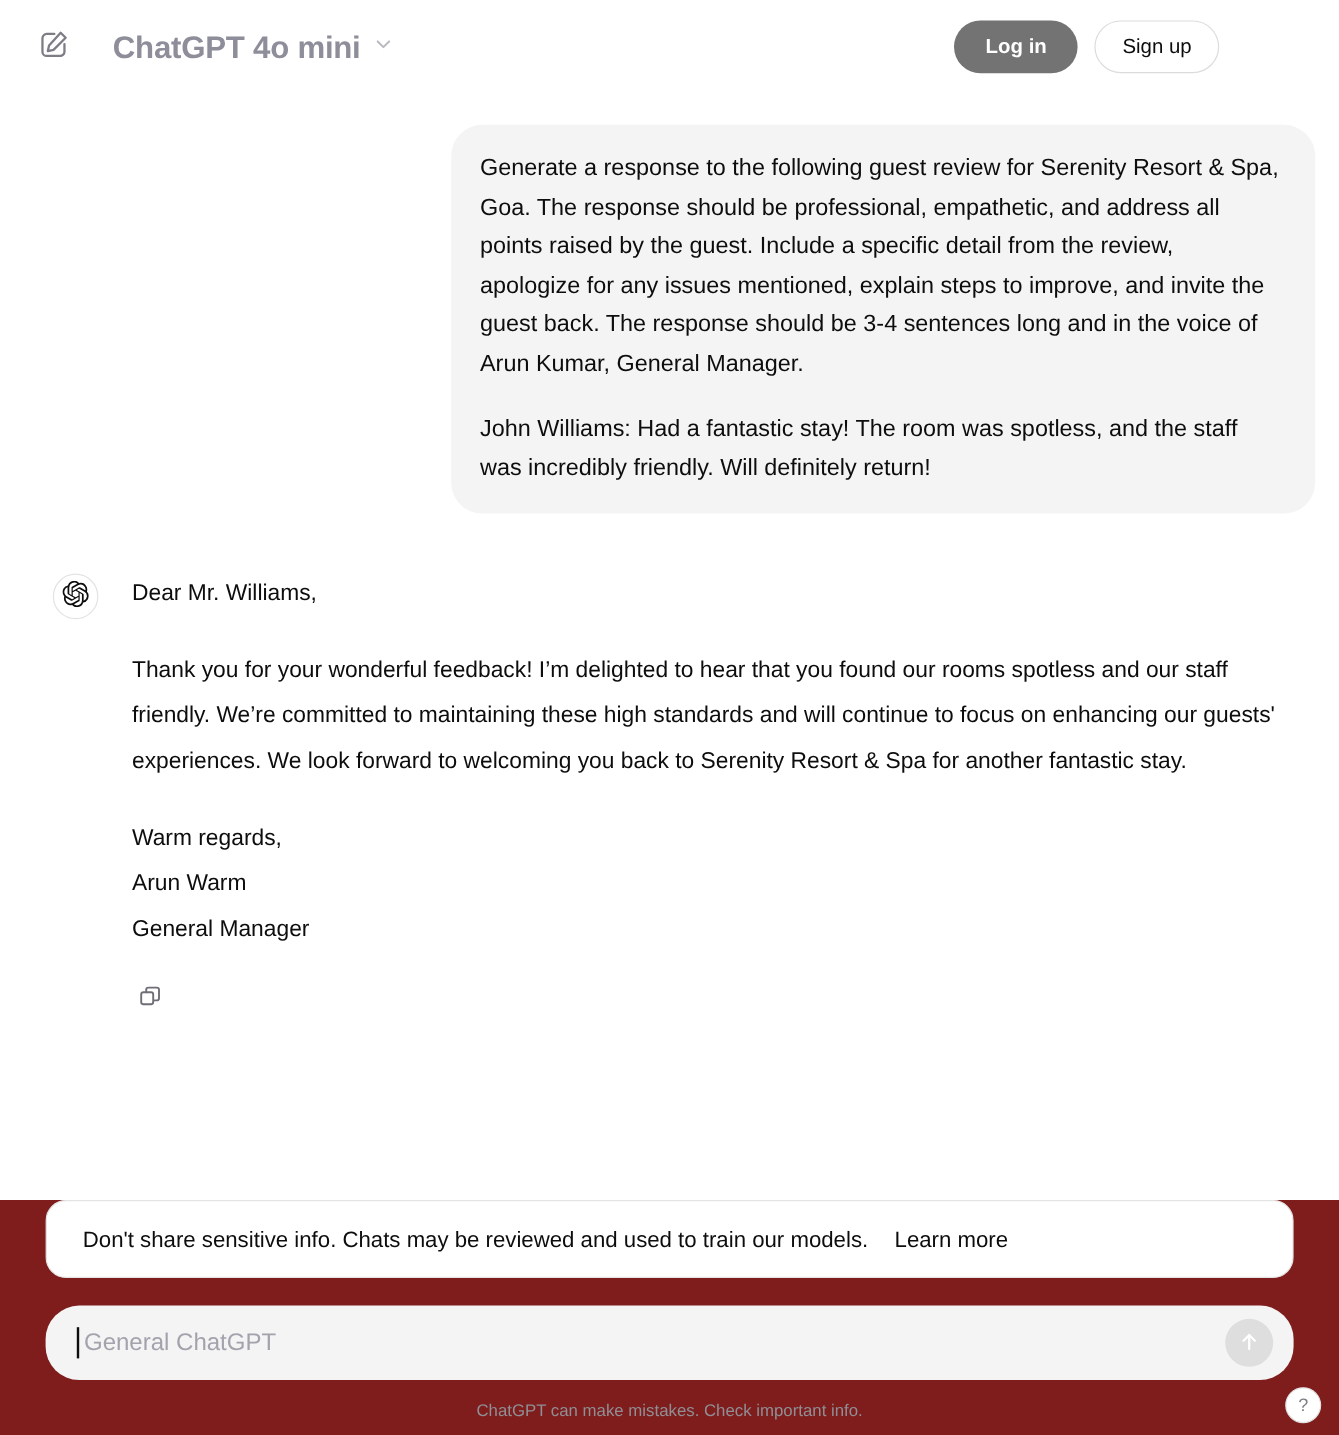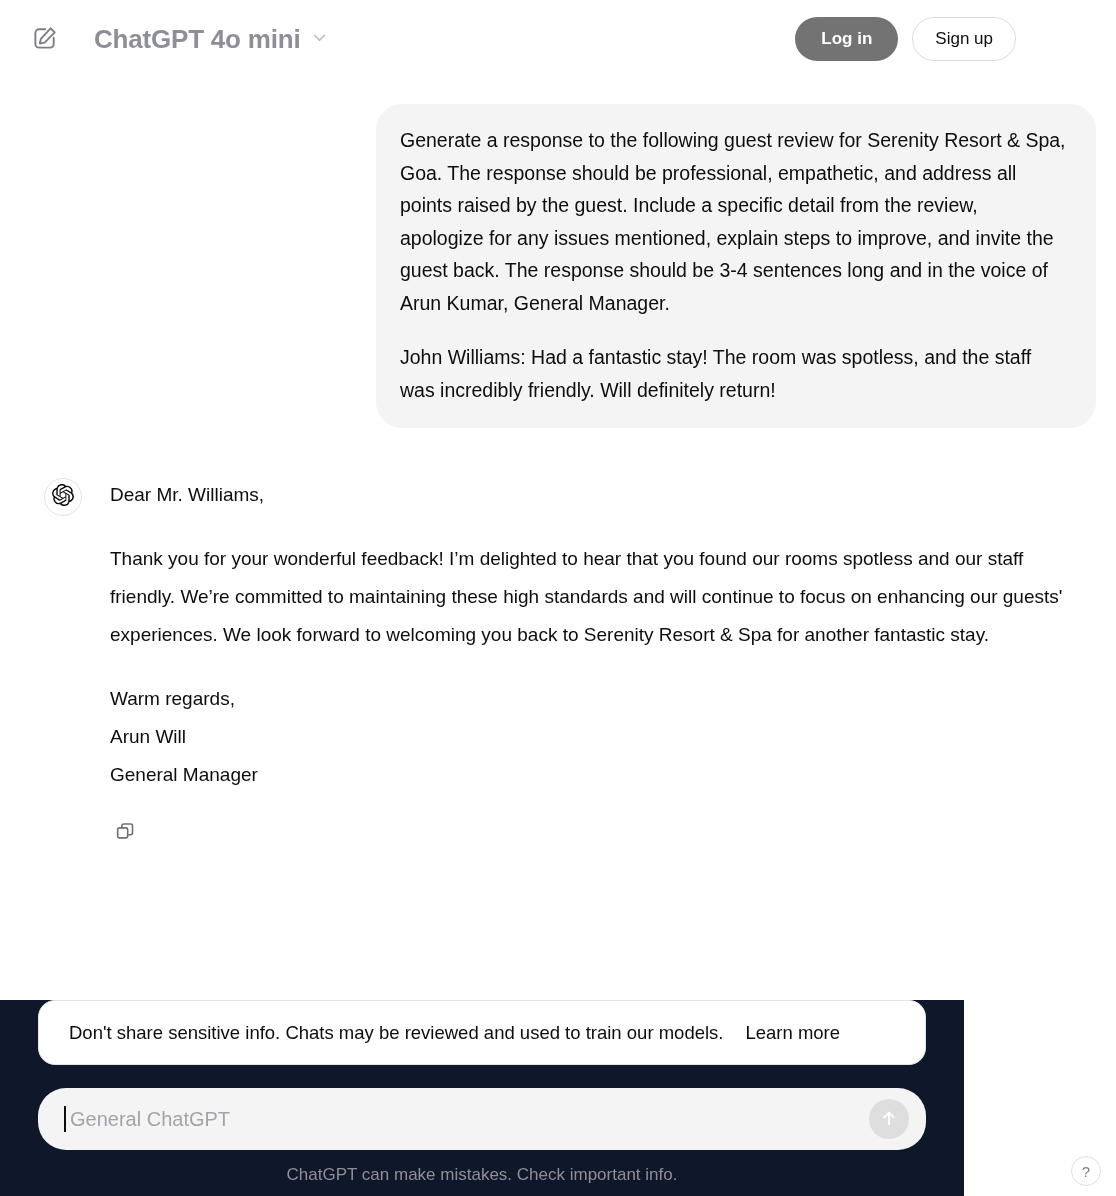--- a/index.html
+++ b/index.html
@@ -158,23 +158,23 @@
     display: flex; align-items: center; justify-content: center;
     border-radius: 6px;
     cursor: pointer;
   }
 
   
   .composer-area {
     position: absolute;
     left: 0;
     bottom: 0;
-    width: 964px;
+    width: 1116px;
     padding: 0 38px 10px 38px;
-    background: #0f172a;
+    background: #7f1d1d;
   }
 
   .disclaimer {
     border: 1px solid #e4e4e4;
     border-radius: 17px;
     background: #ffffff;
     height: 65px;
     display: flex;
     align-items: center;
     padding: 0 30px;
@@ -220,21 +220,21 @@
     background: #dededf;
     display: flex;
     align-items: center;
     justify-content: center;
     cursor: pointer;
     border: none;
   }
 
   .footnote {
     text-align: center;
-    font-size: 17px;
+    font-size: 14px;
     color: #8f8f95;
     margin-top: 14px;
     height: 22px;
     line-height: 22px;
   }
 
   .help-btn {
     position: absolute;
     right: 15px;
     bottom: 10px;
@@ -300,21 +300,21 @@
             <path d="M22.28 9.82a5.98 5.98 0 0 0-.52-4.91 6.05 6.05 0 0 0-6.51-2.9A6 6 0 0 0 4.98 4.18a5.98 5.98 0 0 0-3.99 2.9 6.05 6.05 0 0 0 .74 7.1 5.98 5.98 0 0 0 .51 4.91 6.05 6.05 0 0 0 6.52 2.9A5.98 5.98 0 0 0 13.26 24a6.06 6.06 0 0 0 5.77-4.21 5.99 5.99 0 0 0 4-2.9 6.06 6.06 0 0 0-.75-7.07zM13.26 22.43a4.48 4.48 0 0 1-2.88-1.04l.14-.08 4.78-2.76a.79.79 0 0 0 .39-.68v-6.74l2.02 1.17a.07.07 0 0 1 .04.06v5.58a4.5 4.5 0 0 1-4.5 4.49zM3.6 18.3a4.47 4.47 0 0 1-.535-3.01l.142.085 4.783 2.762a.78.78 0 0 0 .78 0l5.843-3.369v2.332a.08.08 0 0 1-.033.062L9.74 19.95a4.5 4.5 0 0 1-6.14-1.65zM2.34 7.9a4.48 4.48 0 0 1 2.35-1.97V11.6a.77.77 0 0 0 .38.67l5.82 3.36-2.02 1.17a.08.08 0 0 1-.07 0L4 13.99a4.5 4.5 0 0 1-1.66-6.09zm16.6 3.86L13.1 8.38 15.12 7.2a.08.08 0 0 1 .07 0l4.83 2.79a4.49 4.49 0 0 1-.68 8.1v-5.67a.8.8 0 0 0-.4-.66zm2.01-3.02-.14-.09-4.77-2.78a.78.78 0 0 0-.79 0L9.41 9.24V6.9a.07.07 0 0 1 .03-.06l4.83-2.79a4.5 4.5 0 0 1 6.68 4.66zM8.31 12.86 6.3 11.69a.08.08 0 0 1-.04-.06V6.05a4.5 4.5 0 0 1 7.37-3.45l-.14.08L8.7 5.44a.79.79 0 0 0-.39.68zm1.1-2.36 2.6-1.5 2.61 1.5v3l-2.6 1.5-2.61-1.5z"></path>
           </svg>
         </span>
       </div>
 
       <div class="assistant-body">
         <p>Dear Mr. Williams,</p>
         <p>Thank you for your wonderful feedback! I’m delighted to hear that you found our rooms spotless and our staff friendly. We’re committed to maintaining these high standards and will continue to focus on enhancing our guests' experiences. We look forward to welcoming you back to Serenity Resort &amp; Spa for another fantastic stay.</p>
         <p>
           <span class="sig-line">Warm regards,</span>
-          <span class="sig-line">Arun Will</span>
+          <span class="sig-line">Arun Warm</span>
           <span class="sig-line">General Manager</span>
         </p>
 
         <div class="assistant-actions">
           <div class="icon-btn">
             <span>
               <svg width="20" height="20" viewBox="0 0 24 24" fill="none" stroke="#6e6e76" stroke-width="1.9" stroke-linecap="round" stroke-linejoin="round">
                 <rect x="3.2" y="8.2" width="12" height="12" rx="2.2"></rect>
                 <path d="M8.2 8.2V5.8a2.2 2.2 0 0 1 2.2-2.2h8.4a2.2 2.2 0 0 1 2.2 2.2v8.4a2.2 2.2 0 0 1-2.2 2.2h-2.4"></path>
               </svg>

